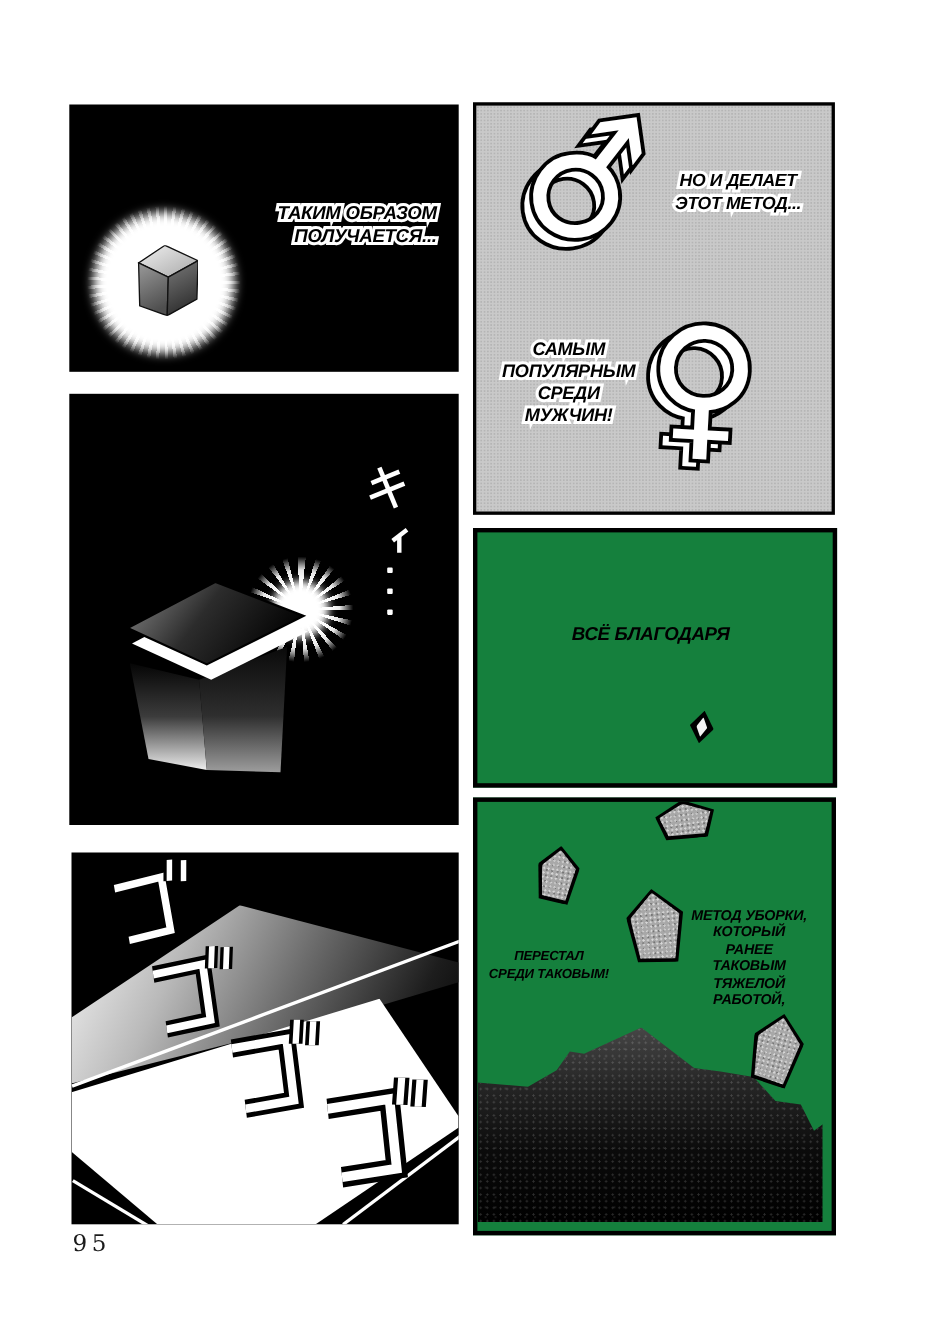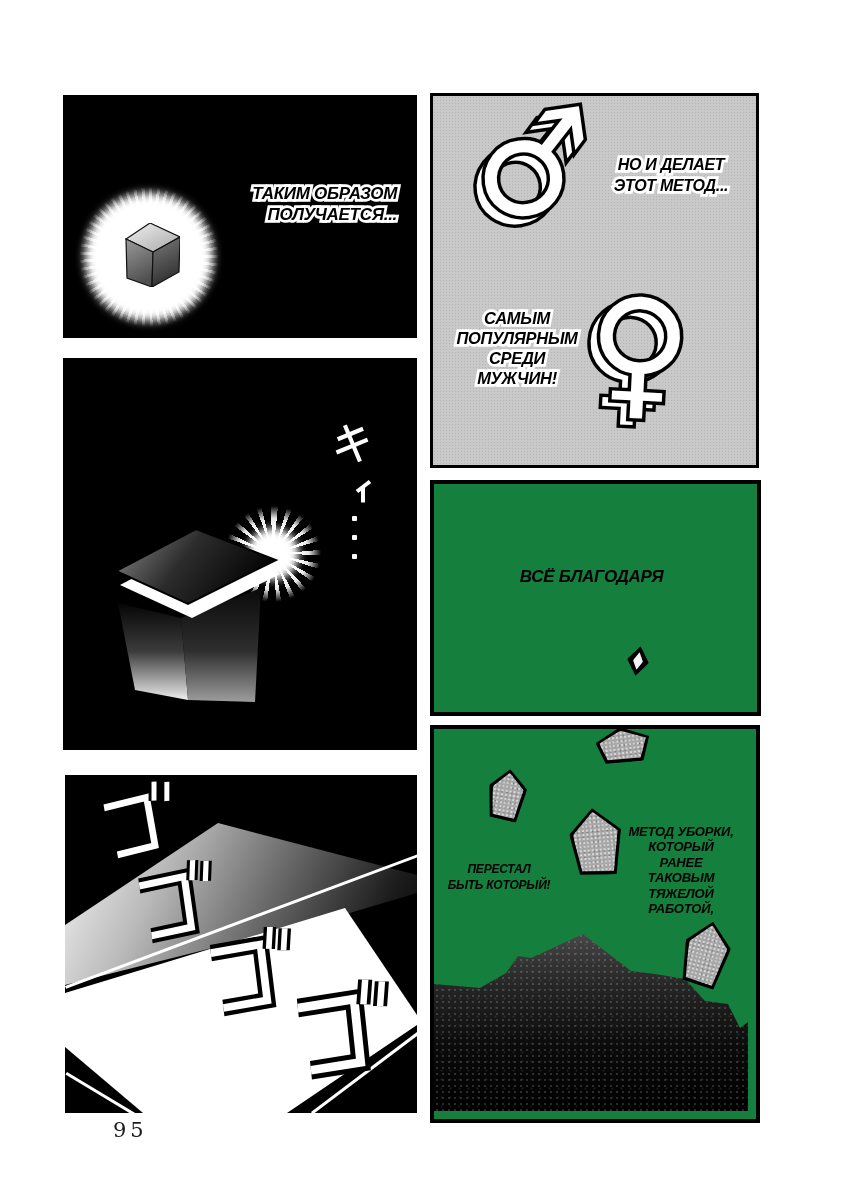--- a/index.html
+++ b/index.html
@@ -112,21 +112,21 @@
       197px 242px,221px 245px,251px 250px,271px 272px,294px 275px,306px 299px,314px 293px,
       314px 382px,0 382px);}
   .mound-tex{position:absolute;inset:0;
     background-image:radial-gradient(rgba(255,255,255,.16) .8px,transparent 1.2px),
                      radial-gradient(rgba(255,255,255,.09) .8px,transparent 1.2px);
     background-size:6px 6px,9px 9px;background-position:0 0,3px 4px;
     clip-path:inherit;}
 
   
   .page-number{position:absolute;left:66px;top:1118px;font-family:"DejaVu Serif",serif;
-    font-size:21px;color:#1a1a1a;letter-spacing:4px;font-style:normal;margin-left:47px;}
+    font-size:21px;color:#1a1a1a;letter-spacing:4px;font-style:normal;}
 </style>
 </head>
 <body>
 
 <div class="page">
 
   <section class="panel black" id="p1">
     <div class="glow-wrap">
       <div class="glow-spikes"></div>
       <div class="glow-core"></div>
@@ -319,21 +319,21 @@
     <div class="otext center p6text-right">
       <div class="oline"><span class="plain">МЕТОД УБОРКИ,</span></div>
       <div class="oline"><span class="plain">КОТОРЫЙ</span></div>
       <div class="oline"><span class="plain">РАНЕЕ</span></div>
       <div class="oline"><span class="plain">ТАКОВЫМ</span></div>
       <div class="oline"><span class="plain">ТЯЖЕЛОЙ</span></div>
       <div class="oline"><span class="plain">РАБОТОЙ,</span></div>
     </div>
     <div class="otext center p6text-left">
       <div class="oline"><span class="plain">ПЕРЕСТАЛ</span></div>
-      <div class="oline"><span class="plain">БЫТЬ КОТОРЫЙ!</span></div>
+      <div class="oline"><span class="plain">СРЕДИ ТАКОВЫМ!</span></div>
     </div>
     <div class="mound">
       <div class="mound-tex"></div>
     </div>
     <div class="rock rock4">
       <div class="r-out"></div>
         <div class="r-in"></div>
     </div>
   </section>
 

